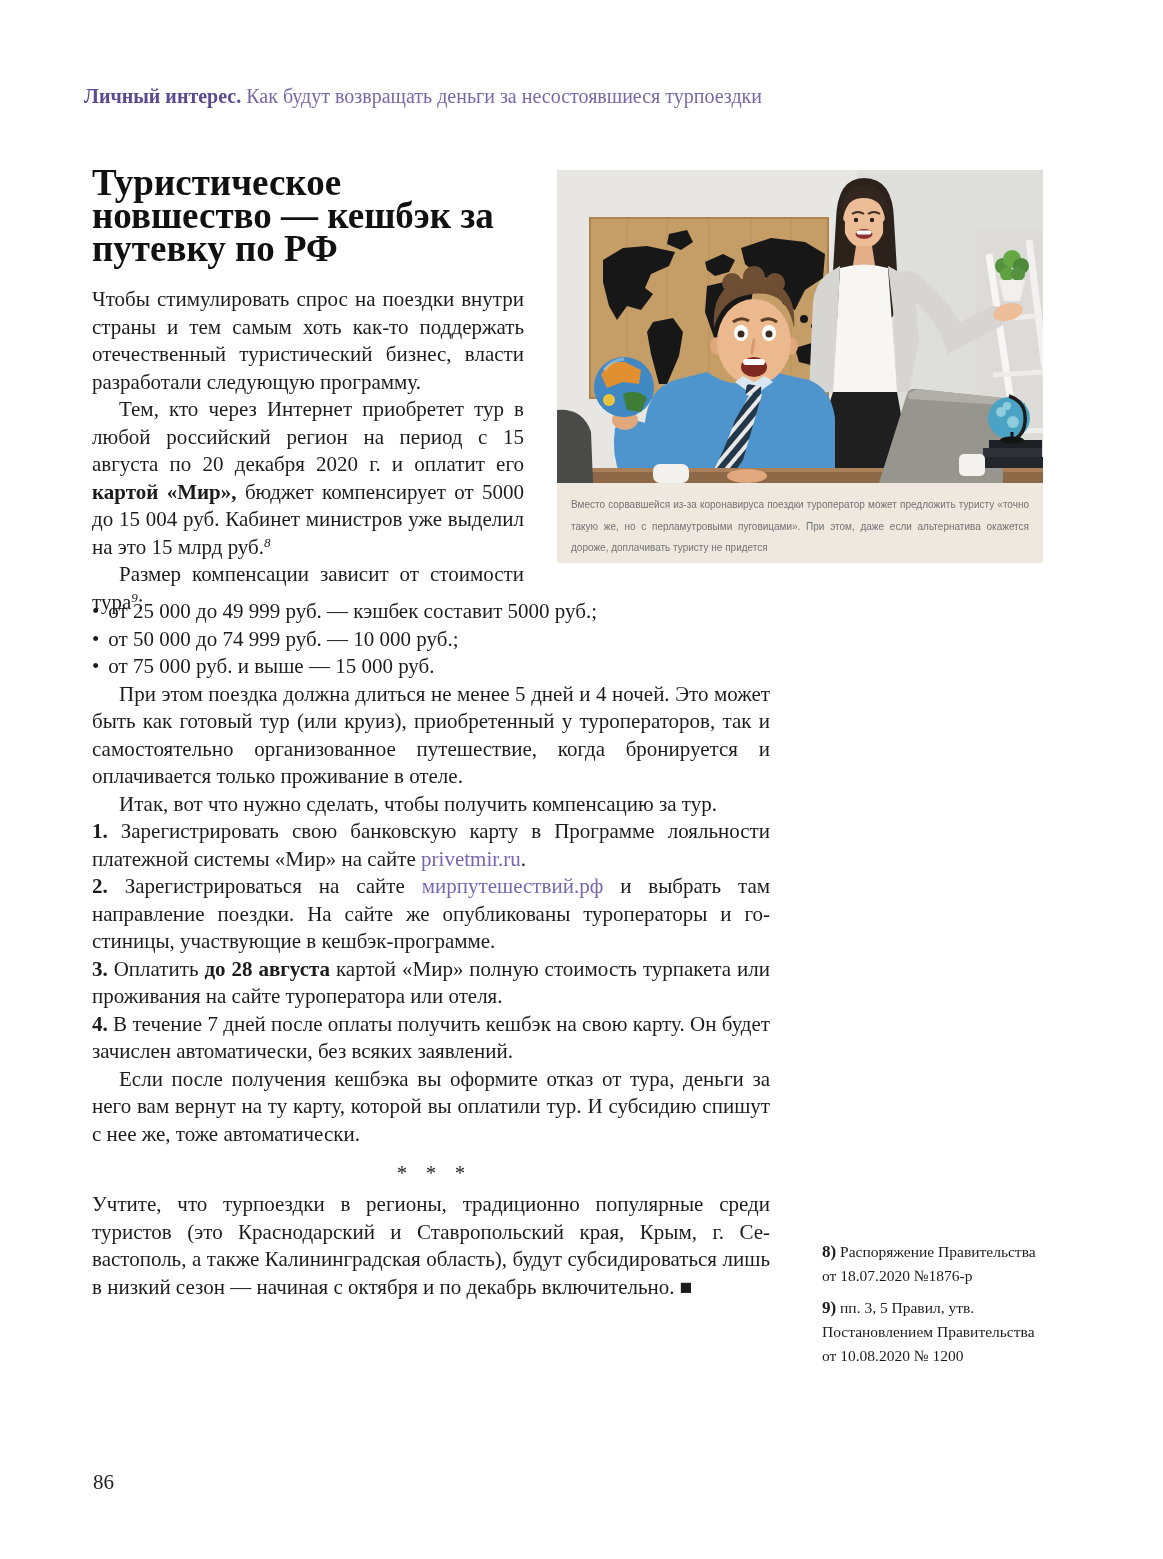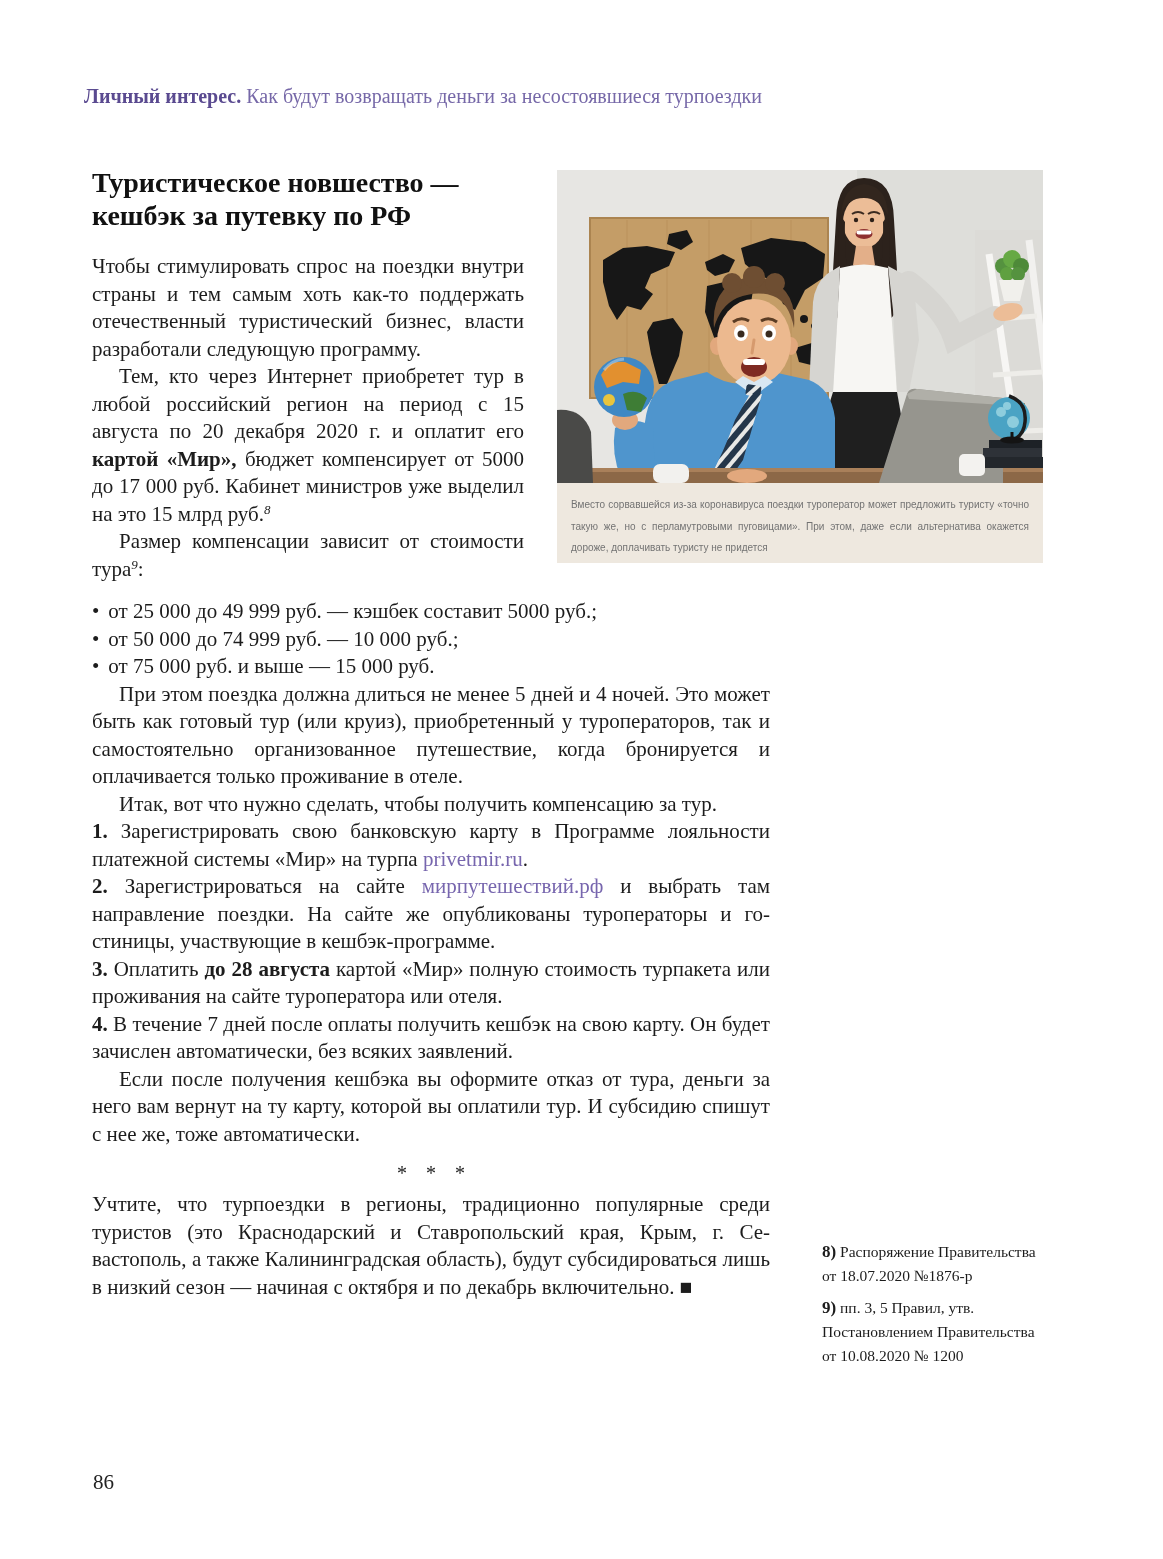--- a/index.html
+++ b/index.html
@@ -5,21 +5,21 @@
   html,body{margin:0;padding:0;background:#ffffff;}
   .page{
     position:relative;width:1163px;height:1559px;background:#ffffff;
     font-family:"Liberation Serif","DejaVu Serif",serif;color:#1c1c1c;overflow:hidden;
   }
   .header{position:absolute;left:84px;top:84px;width:980px;font-size:20px;line-height:24px;}
   .kicker{font-weight:700;color:#5a4a90;}
   .kicker-rest{color:#7668a8;}
 
   .col-narrow{position:absolute;left:92px;top:166px;width:432px;}
-  .article-title{font-size:28px;line-height:33px;font-weight:700;margin:0 0 21px 0;color:#111;}
+  .article-title{font-size:37px;line-height:33px;font-weight:700;margin:0 0 21px 0;color:#111;}
   .col-narrow p,.col-wide p{font-size:21px;line-height:27.5px;text-align:justify;margin:0;hyphens:auto;}
   .indent{text-indent:27px;}
   .b{font-weight:700;}
   .sup{font-size:13px;font-style:italic;vertical-align:7px;line-height:0;}
   .lnk{color:#7766ae;}
 
   .photo-wrap{position:absolute;left:557px;top:170px;width:486px;}
   .photo{display:block;width:486px;height:313px;}
   .caption{background:#eee8df;padding:11px 14px 4px 14px;
     font-family:"Liberation Sans","DejaVu Sans",sans-serif;font-size:10px;line-height:21.5px;color:#737373;text-align:justify;}
@@ -39,21 +39,21 @@
 
 <div class="page">
 
   <div class="header">
     <span class="kicker">Личный интерес.</span><span class="kicker-rest"> Как будут возвращать деньги за несостоявшиеся турпоездки</span>
   </div>
 
   <div class="col-narrow">
     <h1 class="article-title">Туристическое новшество — кешбэк за путевку по РФ</h1>
     <p>Чтобы стимулировать спрос на поездки внутри страны и тем самым хоть как-то поддержать отечественный туристи­ческий бизнес, власти разработали следую­щую программу.</p>
-    <p class="indent"><span>Тем, кто через Интернет приобретет тур в любой российский регион на период с 15 августа по 20 декабря 2020 г. и опла­тит его </span><span class="b">картой «Мир»,</span><span> бюджет компен­сирует от 5000 до 17 000 руб. Кабинет ми­нистров уже выделил на это 15 млрд руб.</span><span class="sup">8</span></p>
+    <p class="indent"><span>Тем, кто через Интернет приобретет тур в любой российский регион на период с 15 августа по 20 декабря 2020 г. и опла­тит его </span><span class="b">картой «Мир»,</span><span> бюджет компен­сирует от 5000 до 15 004 руб. Кабинет ми­нистров уже выделил на это 15 млрд руб.</span><span class="sup">8</span></p>
     <p class="indent"><span>Размер компенсации зависит от стои­мости тура</span><span class="sup">9</span><span>:</span></p>
   </div>
 
   <div class="photo-wrap">
     <svg class="photo" viewBox="0 0 486 313" xmlns="http://www.w3.org/2000/svg">
       <defs>
         <pattern id="tie" width="10" height="10" patternUnits="userSpaceOnUse" patternTransform="rotate(40)">
           <rect width="10" height="10" fill="#24364a"></rect>
           <rect x="0" y="0" width="4" height="10" fill="#e8e8e6"></rect>
         </pattern>
@@ -175,21 +175,21 @@
     </svg>
     <div class="caption">Вместо сорвавшейся из-за коронавируса поездки туроператор может предло­жить туристу «точно такую же, но с перламутровыми пуговицами». При этом, даже если альтернатива окажется дороже, доплачивать туристу не придется</div>
   </div>
 
   <div class="col-wide">
     <p class="bullet"><span class="marker">•</span><span><span>от 25 000 до 49 999 руб. — кэшбек составит 5000 руб.;</span></span></p>
     <p class="bullet"><span class="marker">•</span><span><span>от 50 000 до 74 999 руб. — 10 000 руб.;</span></span></p>
     <p class="bullet"><span class="marker">•</span><span><span>от 75 000 руб. и выше — 15 000 руб.</span></span></p>
     <p class="indent">При этом поездка должна длиться не менее 5 дней и 4 ночей. Это может быть как готовый тур (или круиз), приобретенный у туропе­раторов, так и самостоятельно организованное путешествие, когда бронируется и оплачивается только проживание в отеле.</p>
     <p class="indent">Итак, вот что нужно сделать, чтобы получить компенсацию за тур.</p>
-    <p><span class="b">1.</span><span> Зарегистрировать свою банковскую карту в Программе лояльно­сти платежной системы «Мир» на турпа </span><span class="lnk">privetmir.ru</span><span>.</span></p>
+    <p><span class="b">1.</span><span> Зарегистрировать свою банковскую карту в Программе лояльно­сти платежной системы «Мир» на сайте </span><span class="lnk">privetmir.ru</span><span>.</span></p>
     <p><span class="b">2.</span><span> Зарегистрироваться на сайте </span><span class="lnk">мирпутешествий.рф</span><span> и выбрать там направление поездки. На сайте же опубликованы туроператоры и го­стиницы, участвующие в кешбэк-программе.</span></p>
     <p><span class="b">3.</span><span> Оплатить </span><span class="b">до 28 августа</span><span> картой «Мир» полную стоимость турпа­кета или проживания на сайте туроператора или отеля.</span></p>
     <p><span class="b">4.</span><span> В течение 7 дней после оплаты получить кешбэк на свою карту. Он будет зачислен автоматически, без всяких заявлений.</span></p>
     <p class="indent">Если после получения кешбэка вы оформите отказ от тура, день­ги за него вам вернут на ту карту, которой вы оплатили тур. И суб­сидию спишут с нее же, тоже автоматически.</p>
     <div class="divider">* * *</div>
     <p><span>Учтите, что турпоездки в регионы, традиционно популярные среди туристов (это Краснодарский и Ставропольский края, Крым, г. Се­вастополь, а также Калининградская область), будут субсидировать­ся лишь в низкий сезон — начиная с октября и по декабрь включи­тельно. </span><span>■</span></p>
   </div>
 
   <div class="footnotes">
     <p><span class="b">8)</span><span> Распоряжение Правительства от 18.07.2020 №1876-р</span></p>

